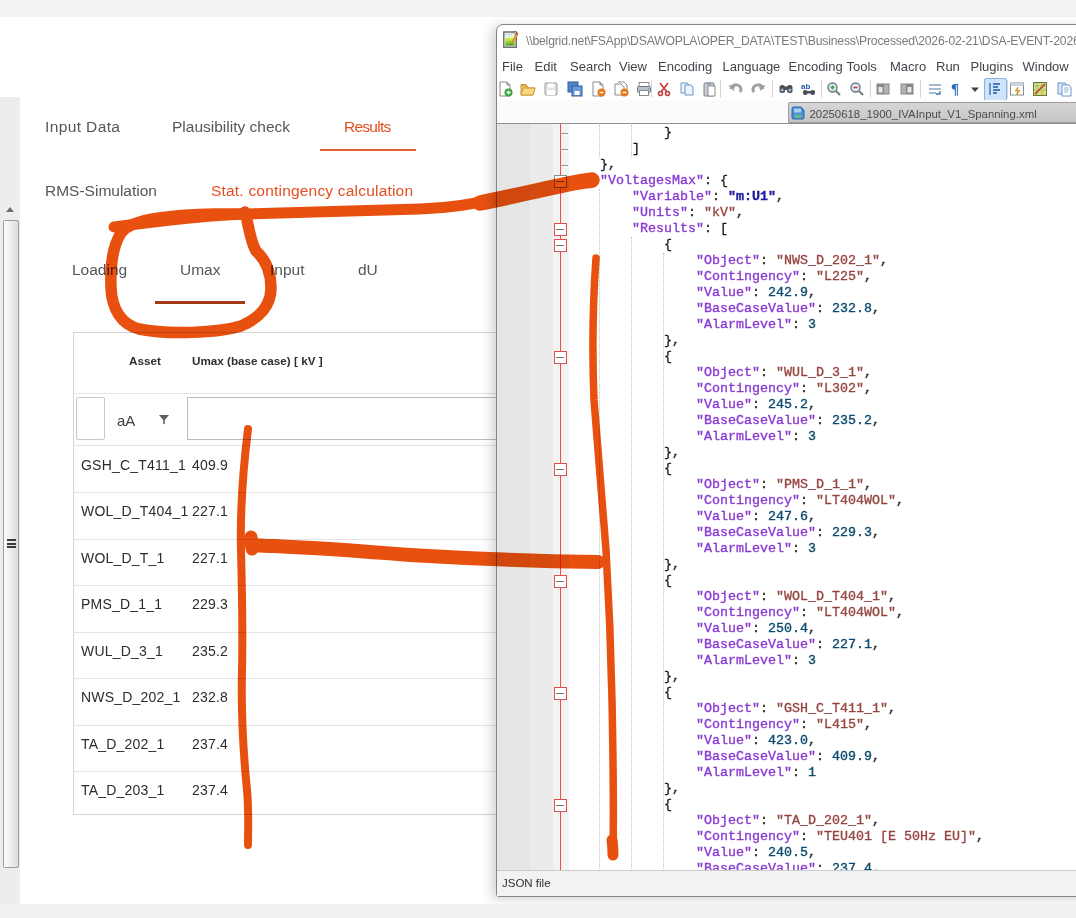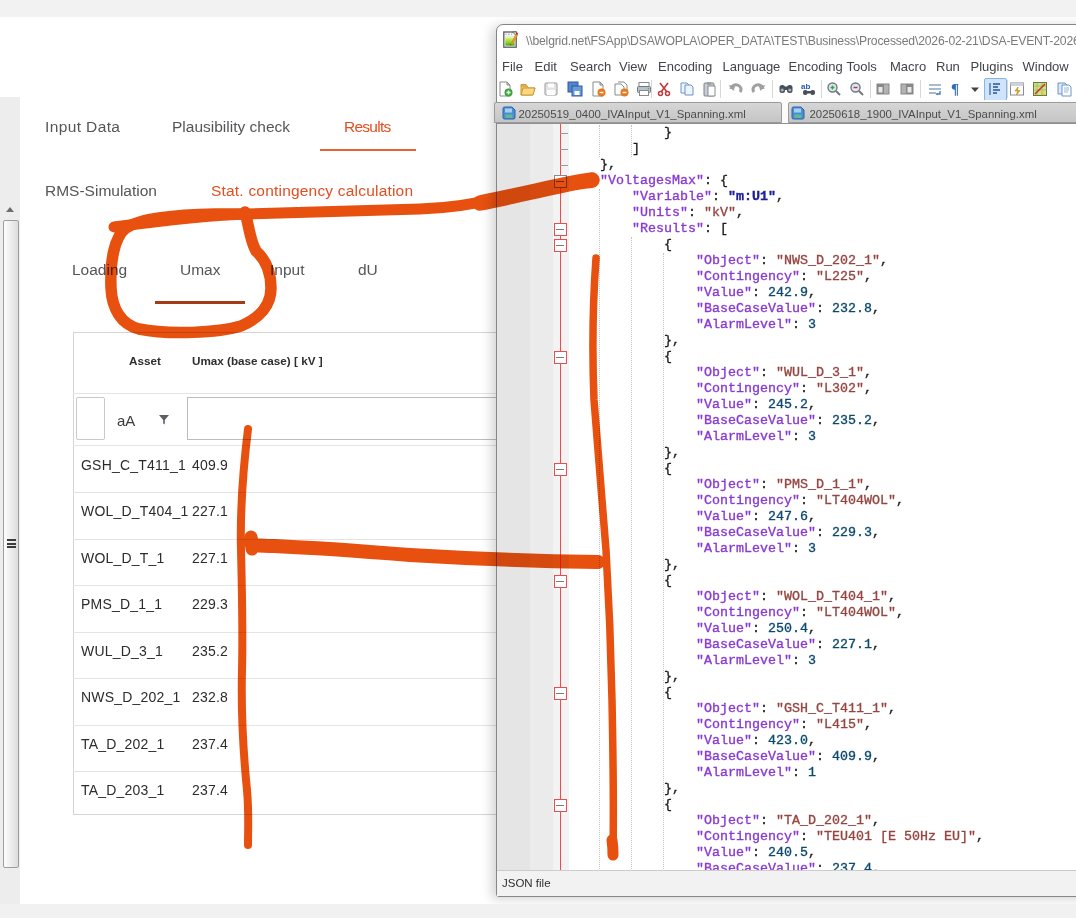--- a/index.html
+++ b/index.html
@@ -268,28 +268,20 @@
         <path d="M9 11 l3 3" stroke="#e8c030" stroke-width="1.6"></path>
       </svg>
       <svg class="ticon" style="left:559px;" width="16" height="16" viewBox="0 0 16 16">
         <path d="M2 2 h7 l2 2 v9 h-9 z" fill="#dce8f4" stroke="#6a94c8"></path>
         <path d="M6 4 h7 l2 2 v9 h-9 z" fill="#fff" stroke="#6a94c8"></path>
         <path d="M8 7 h5 M8 9 h5 M8 11 h4" stroke="#9ab4d0" stroke-width="1"></path>
       </svg>
     </div>
   <div class="tabbar">
       <div style="position:absolute;left:0;top:23px;width:100%;height:1.5px;background:#8f8f8f;"></div>
-      <div class="ftab" style="left:-3px;width:288px;">
-        <svg style="position:absolute;left:7px;top:3.5px;" width="14" height="14" viewBox="0 0 14 14">
-          <path fill="#4a8fd4" stroke="#2a62a8" d="M1 2.5 Q1 1 2.5 1 H10 L13 4 V11.5 Q13 13 11.5 13 H2.5 Q1 13 1 11.5 Z"></path>
-          <rect x="3" y="2.5" width="7" height="4" fill="#a8cdf0"></rect>
-          <rect x="3.5" y="8.5" width="7" height="3.5" fill="#63b89a"></rect>
-        </svg>
-        <span style="position:absolute;left:23.5px;top:5px;">20250519_0400_IVAInput_V1_Spanning.xml</span>
-      </div>
       <div class="ftab" style="left:290.5px;width:330px;">
         <svg style="position:absolute;left:2px;top:3.5px;" width="14" height="14" viewBox="0 0 14 14">
           <path fill="#4a8fd4" stroke="#2a62a8" d="M1 2.5 Q1 1 2.5 1 H10 L13 4 V11.5 Q13 13 11.5 13 H2.5 Q1 13 1 11.5 Z"></path>
           <rect x="3" y="2.5" width="7" height="4" fill="#a8cdf0"></rect>
           <rect x="3.5" y="8.5" width="7" height="3.5" fill="#63b89a"></rect>
         </svg>
         <span style="position:absolute;left:21px;top:5px;">20250618_1900_IVAInput_V1_Spanning.xml</span>
       </div>
     </div>
   <div class="edit">

